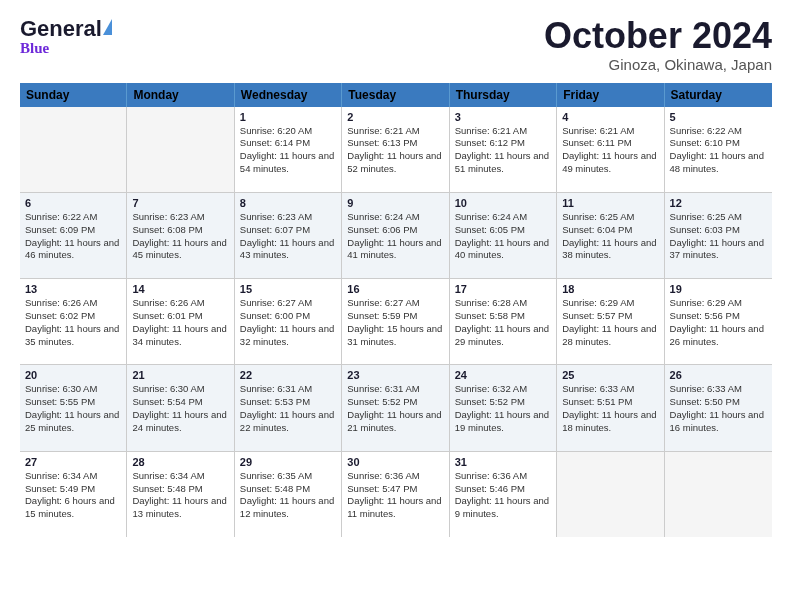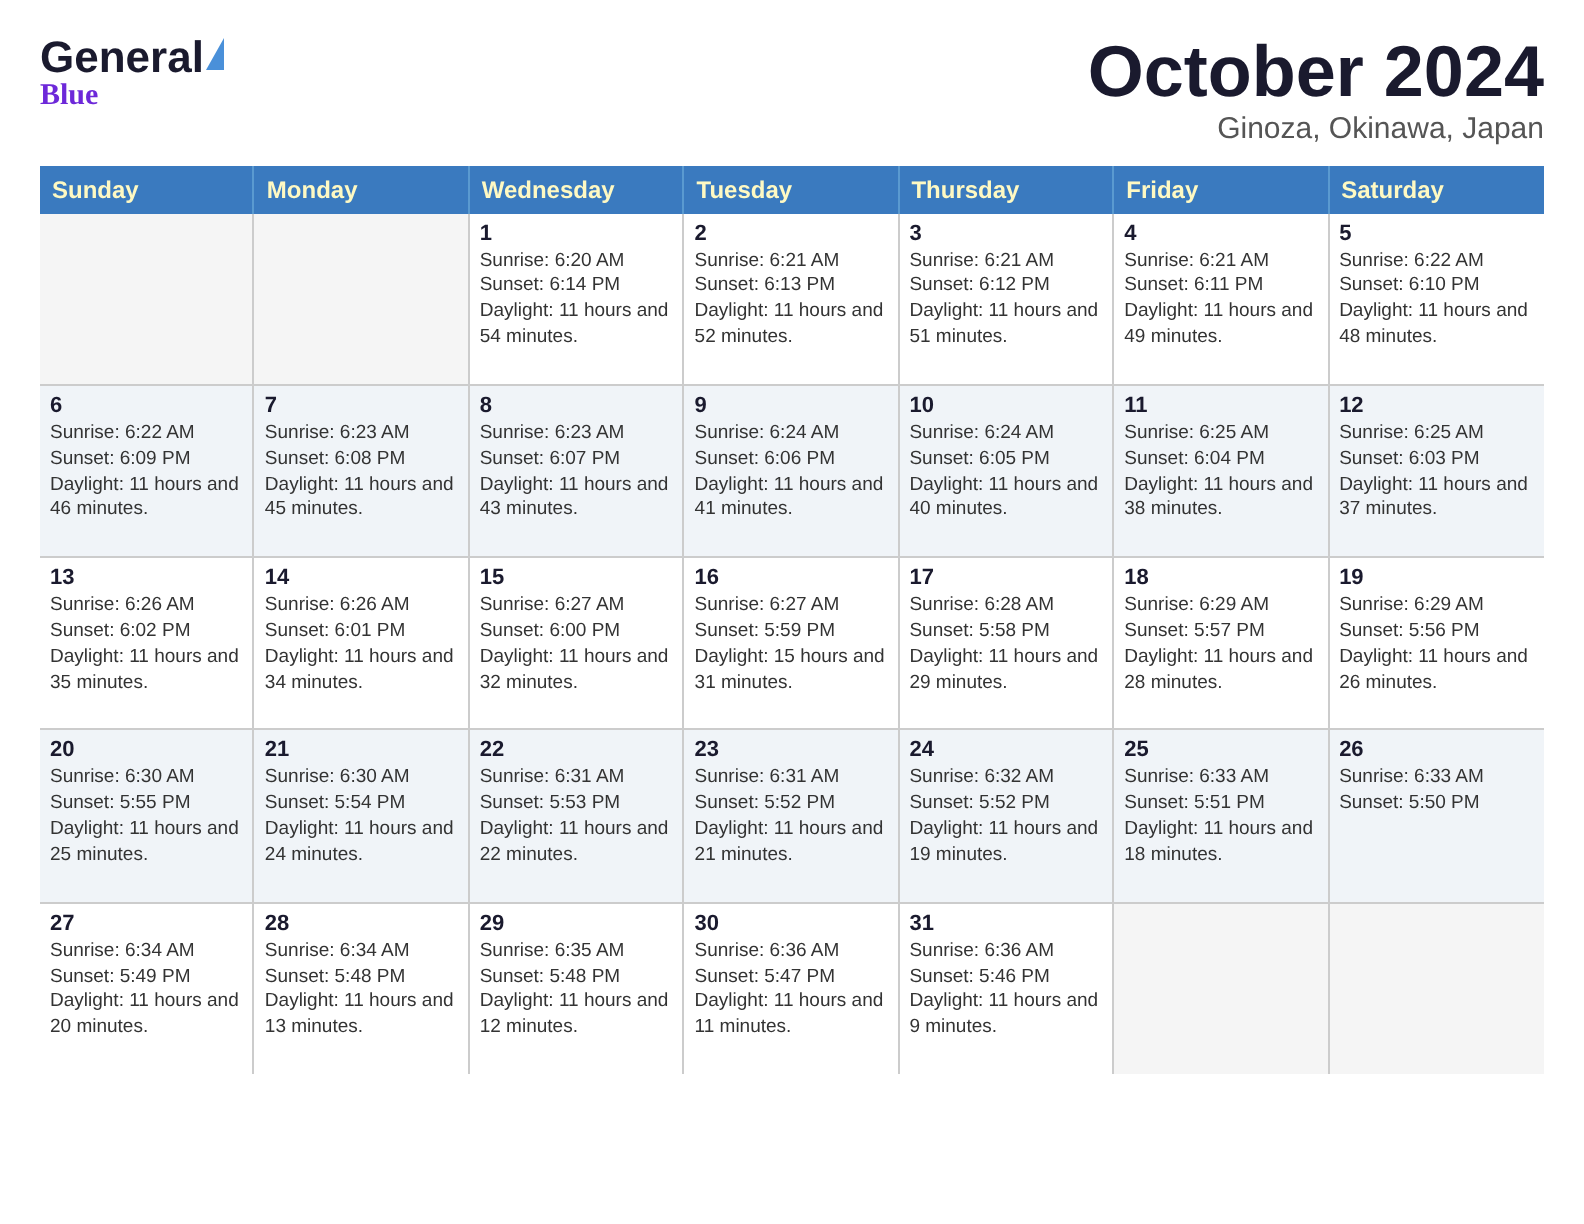--- a/index.html
+++ b/index.html
@@ -45,21 +45,21 @@
       flex: 1;
       display: flex;
       flex-direction: column;
     }
     .cal-header-row {
       display: grid;
       grid-template-columns: repeat(7, 1fr);
       background: #3a7abf;
     }
     .cal-header-cell {
-      color: #fef9c3;
+      color: #000000;
       font-size: 12px;
       font-weight: bold;
       padding: 5px 6px;
       border-right: 1px solid #5a9ad0;
     }
     .cal-header-cell:last-child { border-right: none; }
     .cal-body {
       flex: 1;
       display: flex;
       flex-direction: column;
@@ -309,28 +309,29 @@
           <div class="cal-cell alt-row">
             <div class="day-num">25</div>
             <div class="cell-line">Sunrise: 6:33 AM</div>
             <div class="cell-line">Sunset: 5:51 PM</div>
             <div class="cell-line">Daylight: 11 hours and 18 minutes.</div>
           </div>
           <div class="cal-cell alt-row">
             <div class="day-num">26</div>
             <div class="cell-line">Sunrise: 6:33 AM</div>
             <div class="cell-line">Sunset: 5:50 PM</div>
+            <div class="cell-line">Daylight: 11 hours and 16 minutes.</div>
           </div>
         </div>
         <div class="cal-week">
           <div class="cal-cell">
             <div class="day-num">27</div>
             <div class="cell-line">Sunrise: 6:34 AM</div>
             <div class="cell-line">Sunset: 5:49 PM</div>
-            <div class="cell-line">Daylight: 11 hours and 20 minutes.</div>
+            <div class="cell-line">Daylight: 6 hours and 15 minutes.</div>
           </div>
           <div class="cal-cell">
             <div class="day-num">28</div>
             <div class="cell-line">Sunrise: 6:34 AM</div>
             <div class="cell-line">Sunset: 5:48 PM</div>
             <div class="cell-line">Daylight: 11 hours and 13 minutes.</div>
           </div>
           <div class="cal-cell">
             <div class="day-num">29</div>
             <div class="cell-line">Sunrise: 6:35 AM</div>

